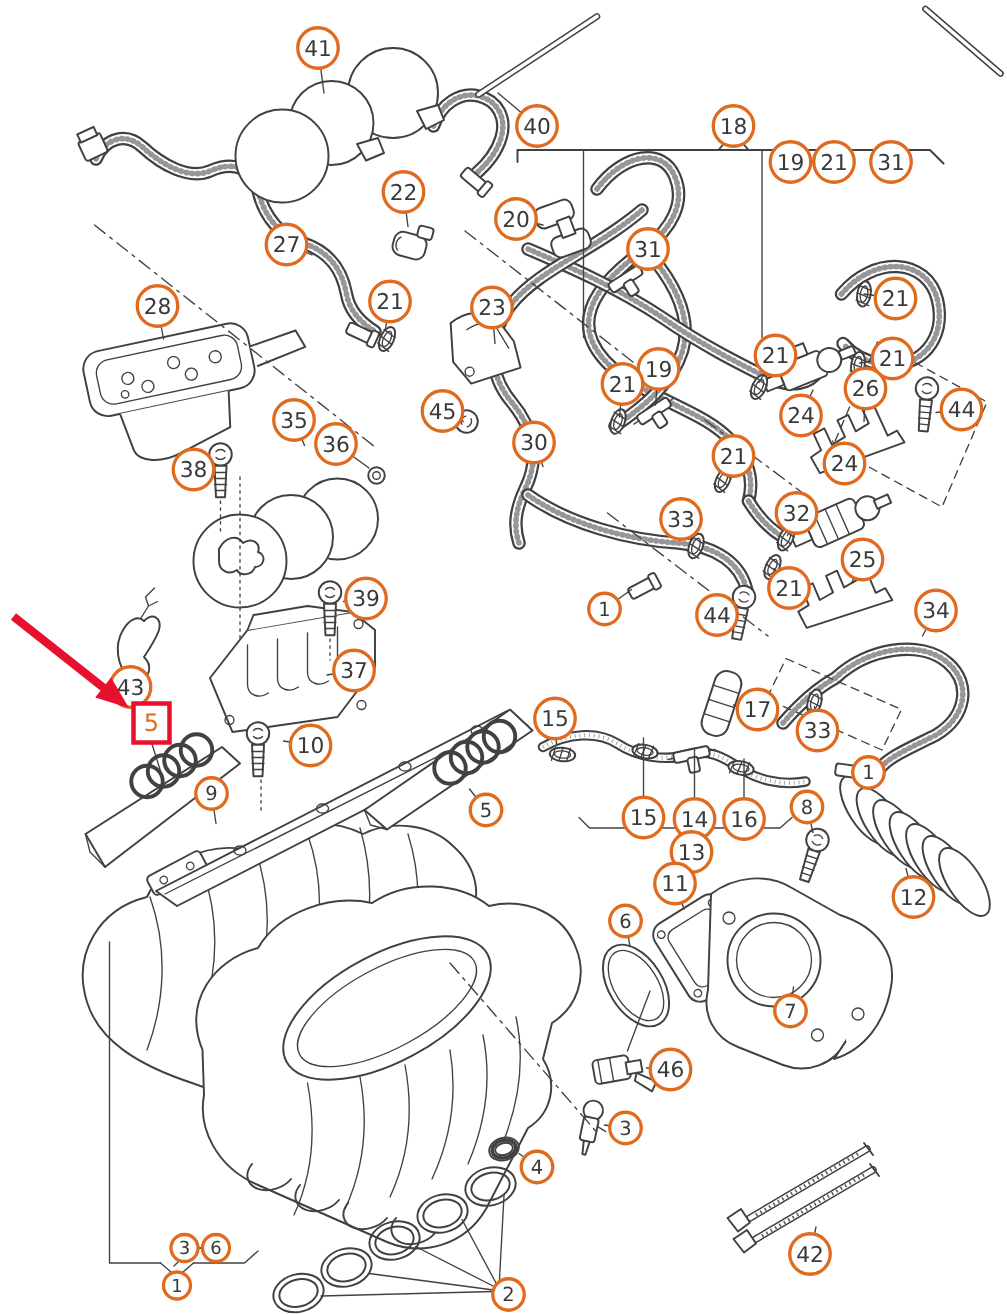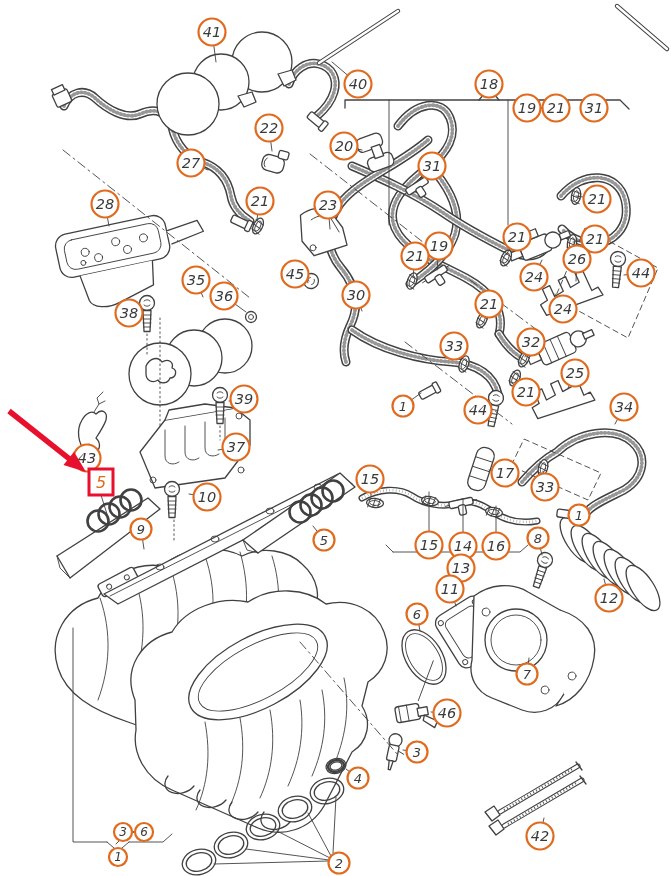--- a/index.html
+++ b/index.html
@@ -1,16 +1,16 @@
 <!DOCTYPE html>
 <html><head>
 <meta charset="utf-8">
 <style>
   html,body{margin:0;padding:0;background:#fff;}
-  #stage{position:relative;width:671px;height:876px;background:#fff;overflow:hidden;font-style:italic;}
+  #stage{position:relative;width:671px;height:876px;background:#fff;overflow:hidden;}
   svg{display:block;}
   .ln{stroke:#414141;fill:none;stroke-width:1.3;stroke-linejoin:round;stroke-linecap:round;}
   .lnf{stroke:#414141;fill:#fff;stroke-width:1.3;stroke-linejoin:round;}
   .thin{stroke-width:0.9;}
   .thick{stroke:#414141;stroke-width:2.4;fill:none;}
   .dd{stroke-dasharray:9 4 2 4;}
   .dsh{stroke-dasharray:5.5 4;}
   .dot{stroke-dasharray:1.6 3;}
   .hoseO{stroke:#414141;stroke-width:9;fill:none;stroke-linecap:round;stroke-linejoin:round;}
   .hoseI{stroke:#fff;stroke-width:6;fill:none;stroke-linecap:round;stroke-linejoin:round;}

